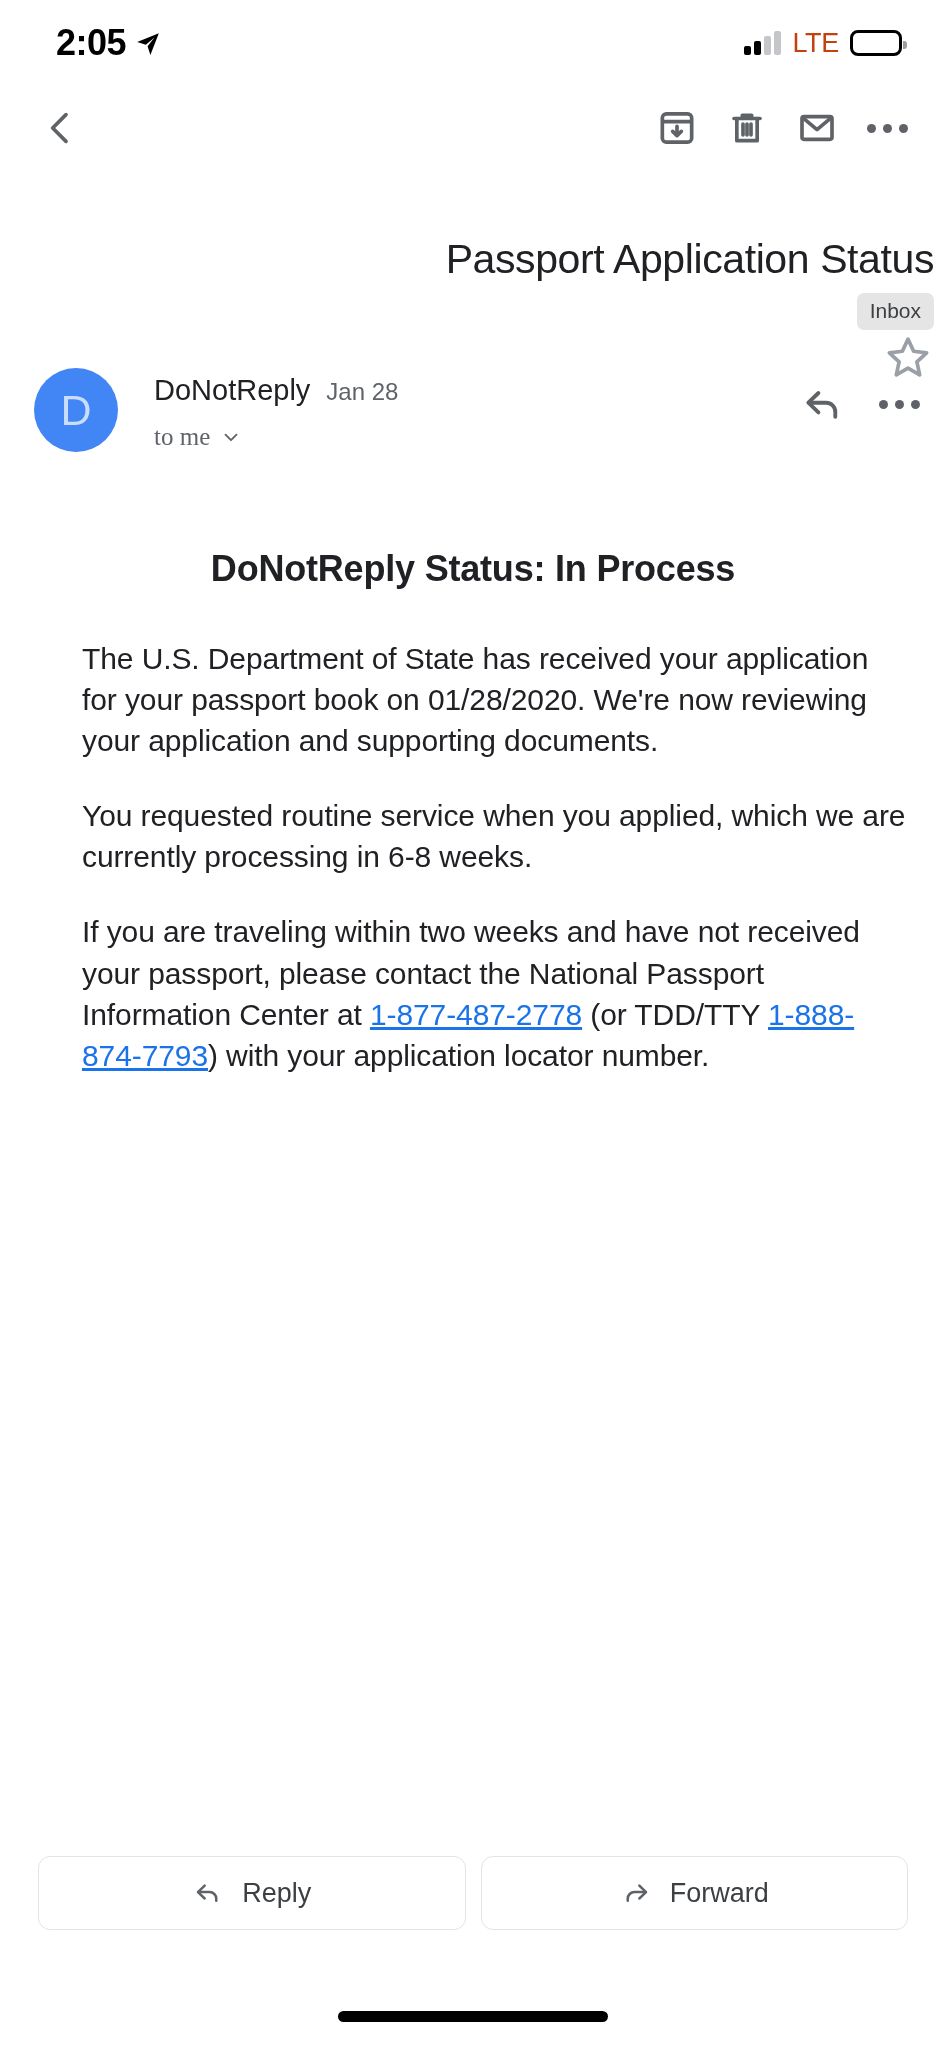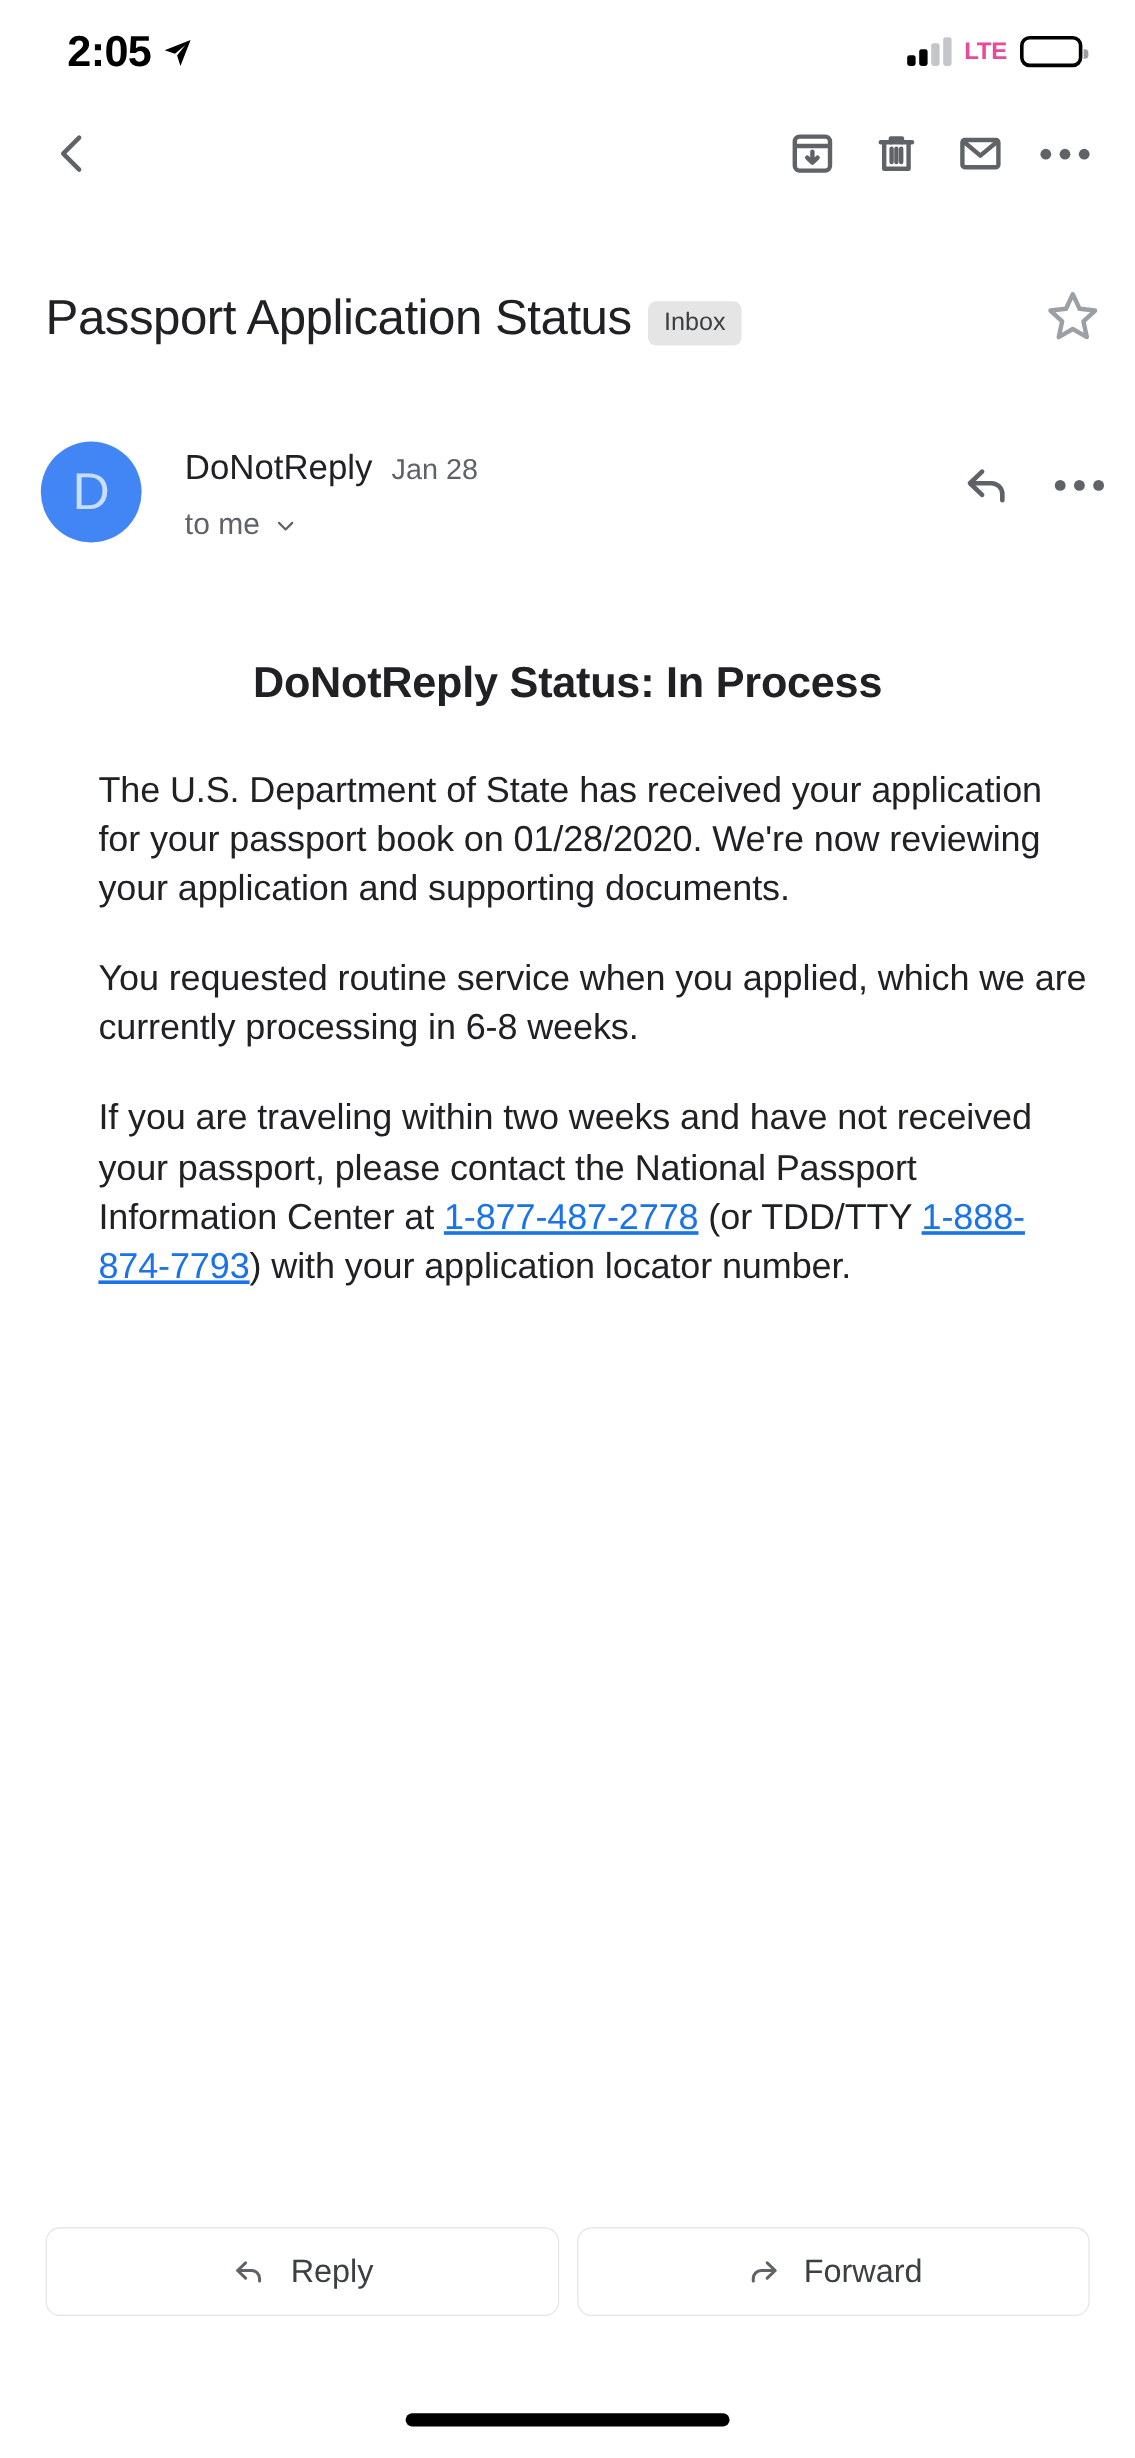--- a/index.html
+++ b/index.html
@@ -53,23 +53,23 @@
     display: block;
     width: 7px;
     border-radius: 2px;
     background: #000;
   }
   .signal i:nth-child(1) { height: 9px; }
   .signal i:nth-child(2) { height: 14px; }
   .signal i:nth-child(3) { height: 19px; background: #c4c6c9; }
   .signal i:nth-child(4) { height: 24px; background: #c4c6c9; }
   .lte {
-    font-size: 20px;
-    font-weight: 700;
-    color: #ec4899;
+    font-size: 27px;
+    font-weight: 400;
+    color: #c2410c;
     letter-spacing: -0.3px;
   }
   .battery {
     position: relative;
     width: 52px;
     height: 26px;
     border: 3px solid #000;
     border-radius: 8px;
     padding: 2px;
   }
@@ -111,23 +111,24 @@
     width: 9px; height: 9px;
     border-radius: 50%;
     background: #5f6368;
     display: block;
   }
 
   
   .subject-row {
     position: absolute;
     top: 236px; left: 0; right: 0;
-    padding: 0 26px 0 38px;
-    display: flex;
-    align-items: center;
+    padding: 0 12px 0 38px;
+    display: flex;
+    align-items: flex-end;
+    flex-direction: column;
   }
   .subject-text {
     font-size: 41px;
     font-weight: 400;
     color: #202124;
     letter-spacing: -0.4px;
     line-height: 1.15;
     flex: 0 1 auto;
   }
   .inbox-chip {
@@ -183,20 +184,21 @@
   }
   .sender-date {
     font-size: 24px;
     color: #5f6368;
   }
   .sender-line2 {
     margin-top: 16px;
     display: flex;
     align-items: center;
     gap: 10px;
+    font-family: Liberation Serif, serif;
   }
   .to-me {
     font-size: 25px;
     color: #5f6368;
   }
   .sender-actions {
     display: flex;
     align-items: center;
     gap: 34px;
     padding-top: 14px;

